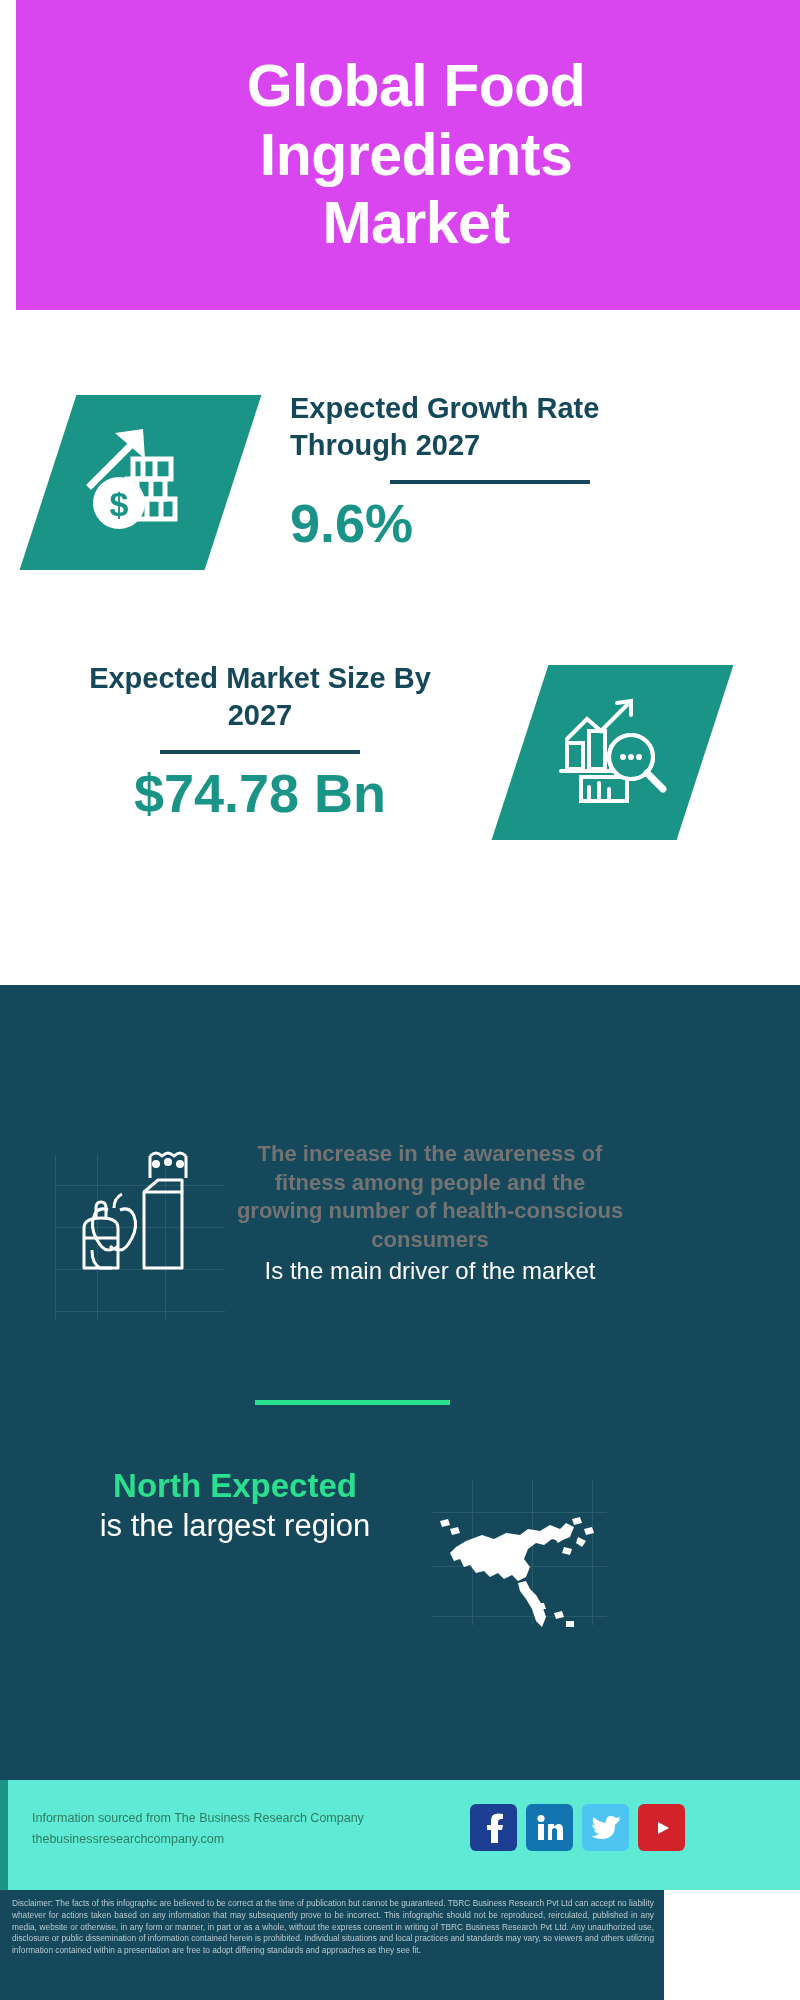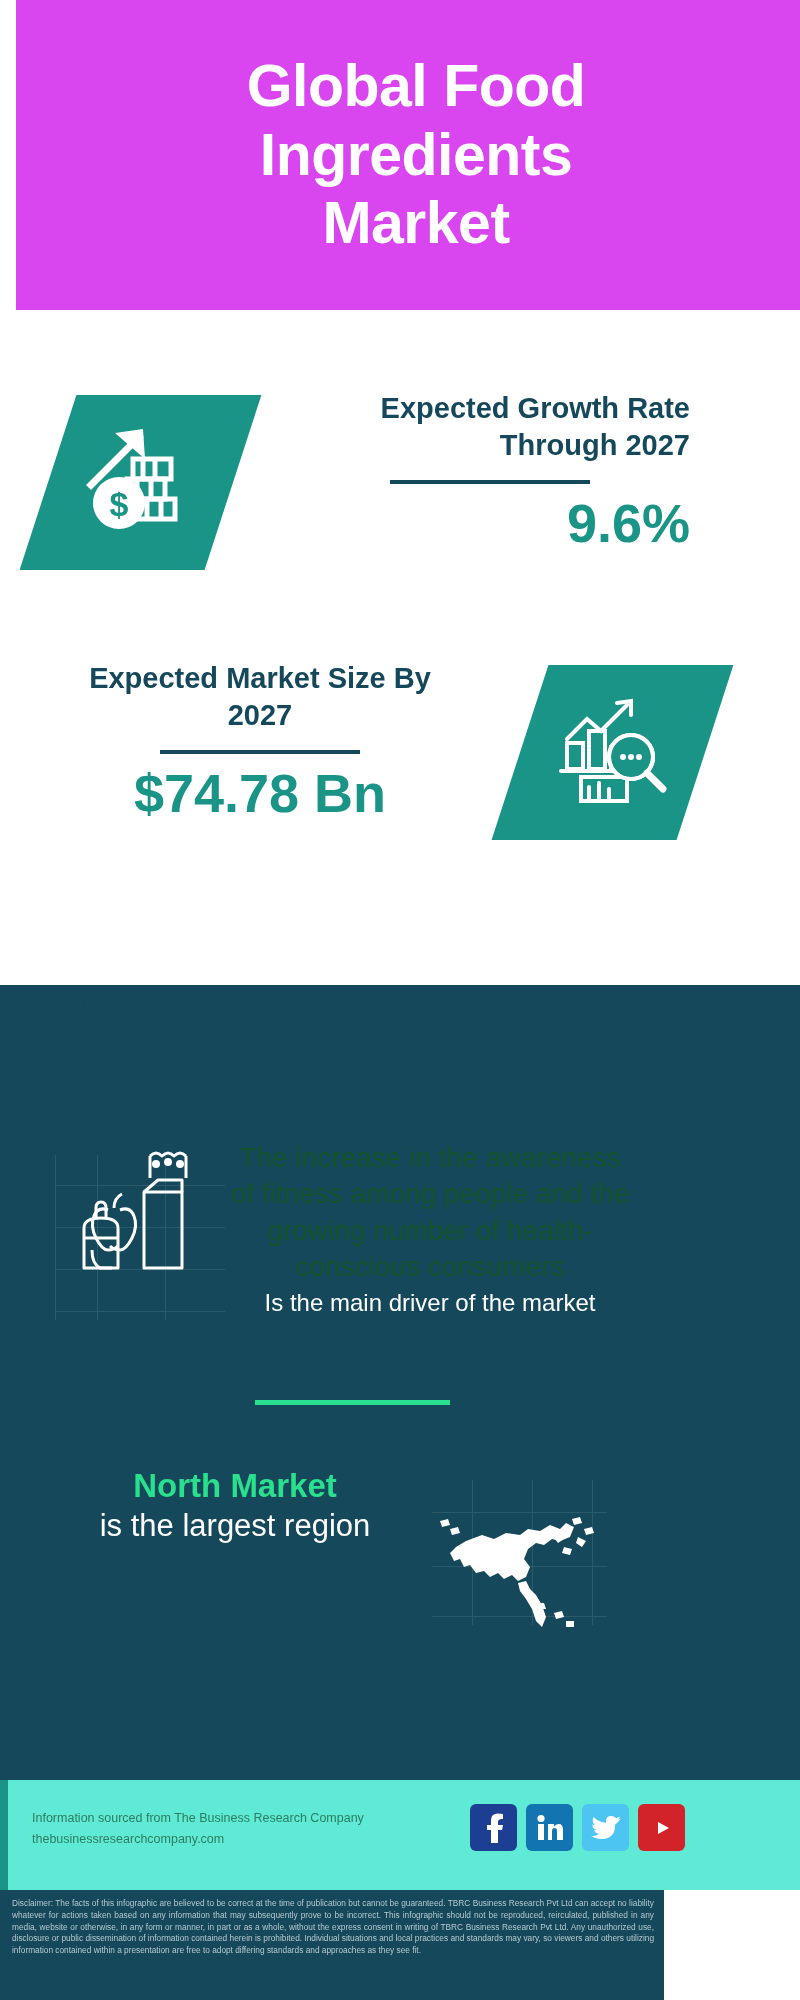--- a/index.html
+++ b/index.html
@@ -38,21 +38,21 @@
     transform:skewX(-18deg);
   }
   .para-inner{
     position:absolute;inset:0;
     transform:skewX(18deg);
     display:flex;align-items:center;justify-content:center;
   }
 
   
   .blk1-icon{left:48px;top:85px;width:185px;height:175px;}
-  .blk1-text{position:absolute;left:290px;top:80px;width:400px;text-align:right;}
+  .blk1-text{position:absolute;left:290px;top:80px;width:400px;text-align:left;}
 
   
   .blk2-icon{left:520px;top:355px;width:185px;height:175px;}
   .blk2-text{position:absolute;left:60px;top:350px;width:400px;text-align:center;}
 
   .stat-label{
     color:#14485a;font-weight:bold;font-size:29px;line-height:1.28;
   }
   .stat-rule{
     width:200px;height:4px;background:#14485a;margin:16px auto 10px auto;
@@ -71,21 +71,21 @@
 
   
   .grid-deco{position:absolute;opacity:.55;}
   .grid-deco .gl{position:absolute;background:#3d6b7a;}
 
   
   .driver-row{position:absolute;left:0;top:1140px;width:800px;}
   .driver-icon{position:absolute;left:78px;top:10px;width:125px;height:130px;}
   .driver-text{position:absolute;left:230px;top:0;width:400px;text-align:center;}
   .hl-green{
-    color:#14532d;font-weight:normal;font-size:28px;line-height:1.3;
+    color:#737373;font-weight:bold;font-size:22px;line-height:1.3;
     display:block;
   }
   .sub-white{
     color:#ffffff;font-size:24px;line-height:1.35;display:block;margin-top:1px;
   }
 
   .mid-divider{
     position:absolute;left:255px;top:1400px;width:195px;height:5px;background:#2ae08f;
   }
 
@@ -255,21 +255,21 @@
     <div class="driver-text">
       <span class="hl-green">The increase in the awareness of fitness among people and the growing number of health-conscious consumers</span>
       <span class="sub-white">Is the main driver of the market</span>
     </div>
   </div>
 
   <div class="mid-divider"></div>
 
   <div class="region-row">
     <div class="region-text">
-      <span class="region-title">North Market</span>
+      <span class="region-title">North Expected</span>
       <span class="region-sub">is the largest region</span>
     </div>
     <div class="map-box">
       <svg width="180" height="155" viewBox="0 0 180 155">
         <g fill="#ffffff">
           <path d="M34,56 L50,50 L62,54 L74,48 L88,50 L96,44 L108,46 L118,40 L128,44 L134,38 L142,42 L138,52 L128,56 L120,54 L112,60 L104,58 L96,64 L92,74 L98,82 L94,92 L86,96 L80,90 L72,94 L66,88 L58,92 L52,86 L44,88 L38,80 L32,82 L28,74 L22,76 L18,68 L24,62 Z"></path>
           <path d="M86,98 L94,96 L98,104 L104,110 L110,120 L114,132 L110,142 L104,136 L100,124 L94,114 L88,106 Z"></path>
           <path d="M120,50 L128,48 L132,54 L126,58 Z"></path>
           <path d="M140,34 L148,32 L150,38 L142,40 Z"></path>
           <path d="M152,44 L160,42 L162,48 L154,50 Z"></path>

